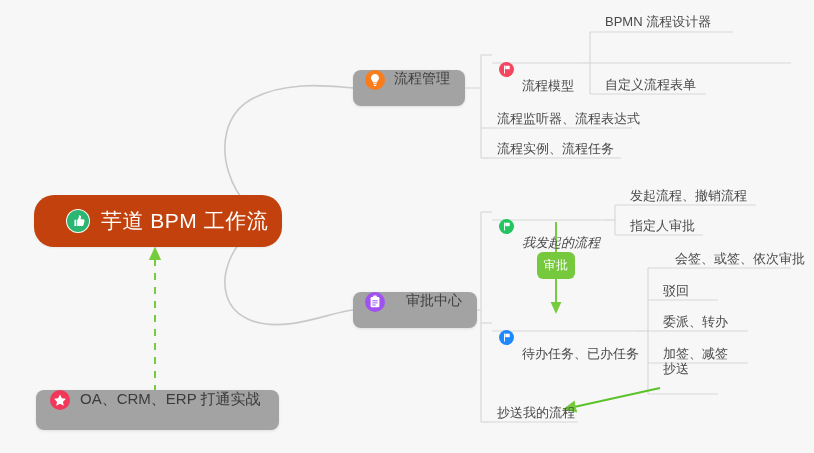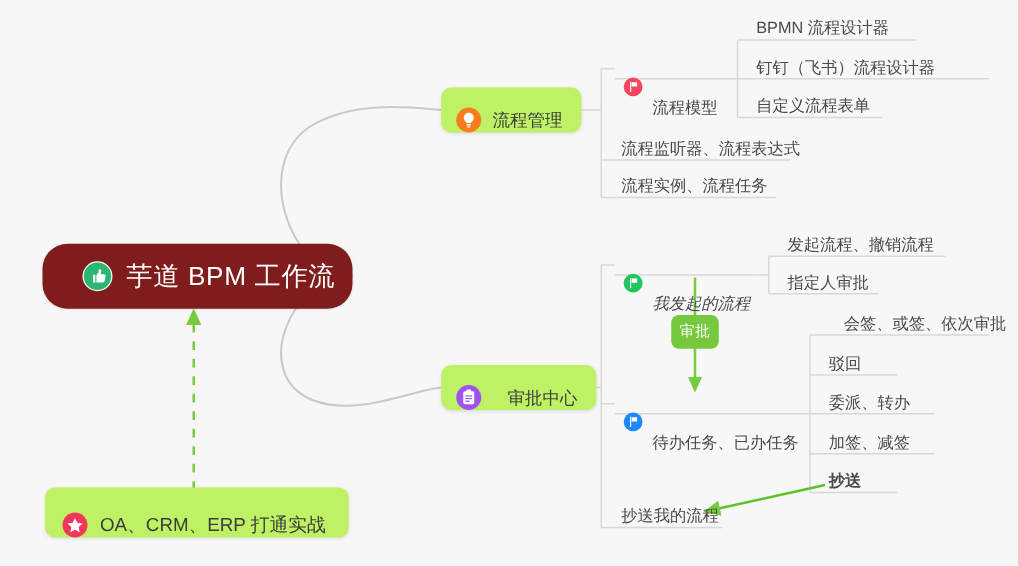--- a/index.html
+++ b/index.html
@@ -28,43 +28,43 @@
     pointer-events: none;
   }
 
   
   .root-node {
     position: absolute;
     left: 34px;
     top: 195px;
     width: 248px;
     height: 52px;
-    background: #7f1d1d;
+    background: #c2410c;
     border-radius: 20px;
     display: flex;
     align-items: center;
     padding-left: 32px;
     box-sizing: border-box;
     box-shadow: 0 1px 2px rgba(0,0,0,0.07);
   }
   .root-label {
     color: #ffffff;
     font-size: 21px;
     letter-spacing: 0.5px;
     margin-left: 11px;
     white-space: nowrap;
   }
 
   
   .pill {
     position: absolute;
-    background: #bef264;
+    background: #a3a3a3;
     border-radius: 8px;
     display: flex;
-    align-items: flex-end;
+    align-items: flex-start;
     padding: 0 15px 0 12px;
     box-sizing: border-box;
     box-shadow: 0 1px 3px rgba(0,0,0,0.10);
     white-space: nowrap;
   }
   .pill-label {
     font-size: 14px;
     color: #3f3f3f;
     margin-left: 9px;
   }
@@ -227,21 +227,20 @@
     <span class="ico ico-sm" style="background:#f4475f;">
       <svg width="15" height="15" viewBox="0 0 15 15">
         <path d="M5 3.4 h0.95 v8.2 h-0.95 z" fill="#ffffff"></path>
         <path d="M6.3 3.7 h4.4 v3.5 h-4.4 z" fill="#ffffff"></path>
       </svg>
     </span>
     <span class="leaf-text">流程模型</span>
   </div>
 
   <div class="leaf" style="left:598px; top:13px;">BPMN 流程设计器</div>
-  <div class="leaf" style="left:598px; top:45px;">钉钉（飞书）流程设计器</div>
   <div class="leaf" style="left:598px; top:76px;">自定义流程表单</div>
 
   <div class="leaf" style="left:490px; top:140px;">流程实例、流程任务</div>
   <div class="leaf" style="left:490px; top:110px;">流程监听器、流程表达式</div>
 
   <div class="pill" id="branch-approval-center">
     <span class="ico" style="background:#a052f0;">
       <svg width="20" height="20" viewBox="0 0 20 20">
         <rect x="5.6" y="4.9" width="8.8" height="10.4" rx="1.3" fill="#ffffff"></rect>
         <rect x="8.1" y="3.5" width="3.8" height="2.2" rx="0.9" fill="#ffffff"></rect>
@@ -272,21 +271,21 @@
         <path d="M6.3 3.7 h4.4 v3.5 h-4.4 z" fill="#ffffff"></path>
       </svg>
     </span>
     <span class="leaf-text">待办任务、已办任务</span>
   </div>
 
   <div class="leaf" style="left:656px; top:250px;margin-left:12px;">会签、或签、依次审批</div>
   <div class="leaf" style="left:656px; top:282px;">驳回</div>
   <div class="leaf" style="left:656px; top:313px;">委派、转办</div>
   <div class="leaf" style="left:656px; top:345px;">加签、减签</div>
-  <div class="leaf" style="left:656px; top:376px;font-weight:bold;">抄送</div>
+  <div class="leaf" style="left:656px; top:360px;">抄送</div>
 
   <div class="leaf" style="left:490px; top:404px;">抄送我的流程</div>
 
   <div id="badge-approval">
     <span class="badge-text">审批</span>
   </div>
 
   <div class="pill" id="node-integration">
     <span class="ico" style="background:#f2385a;">
       <svg width="20" height="20" viewBox="0 0 20 20">

